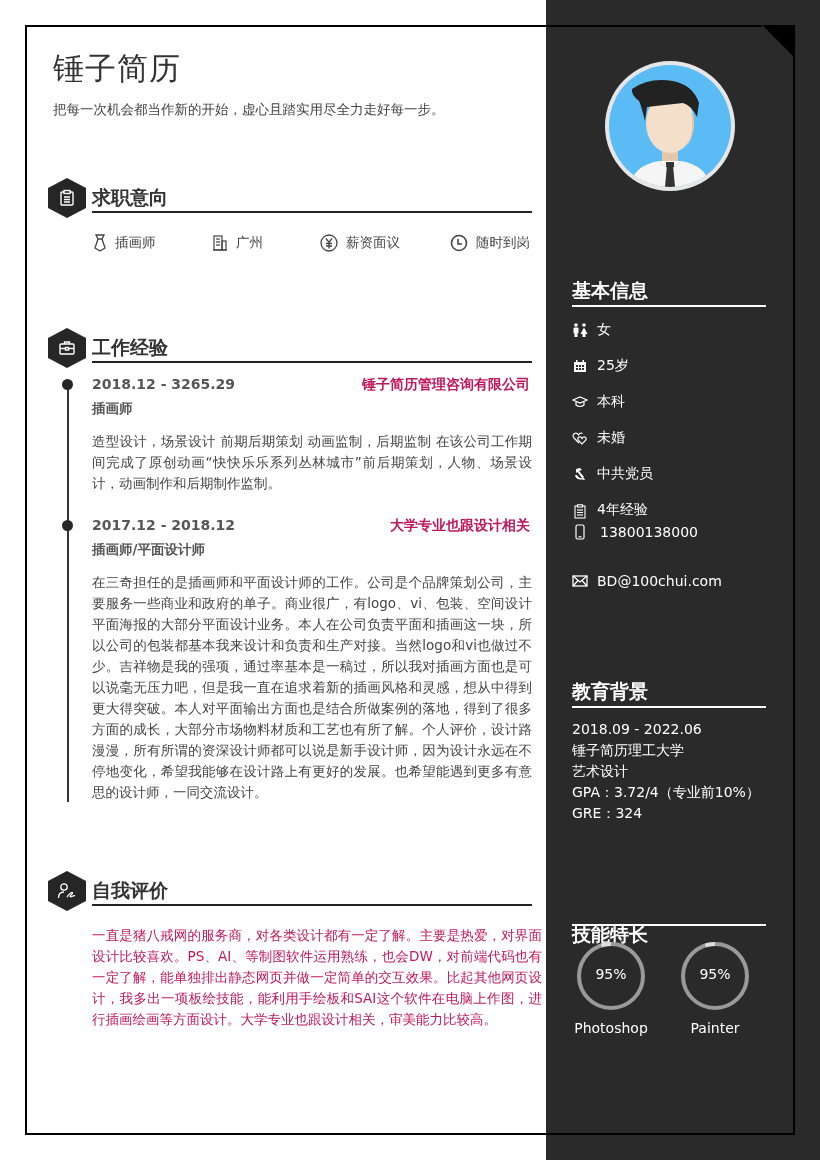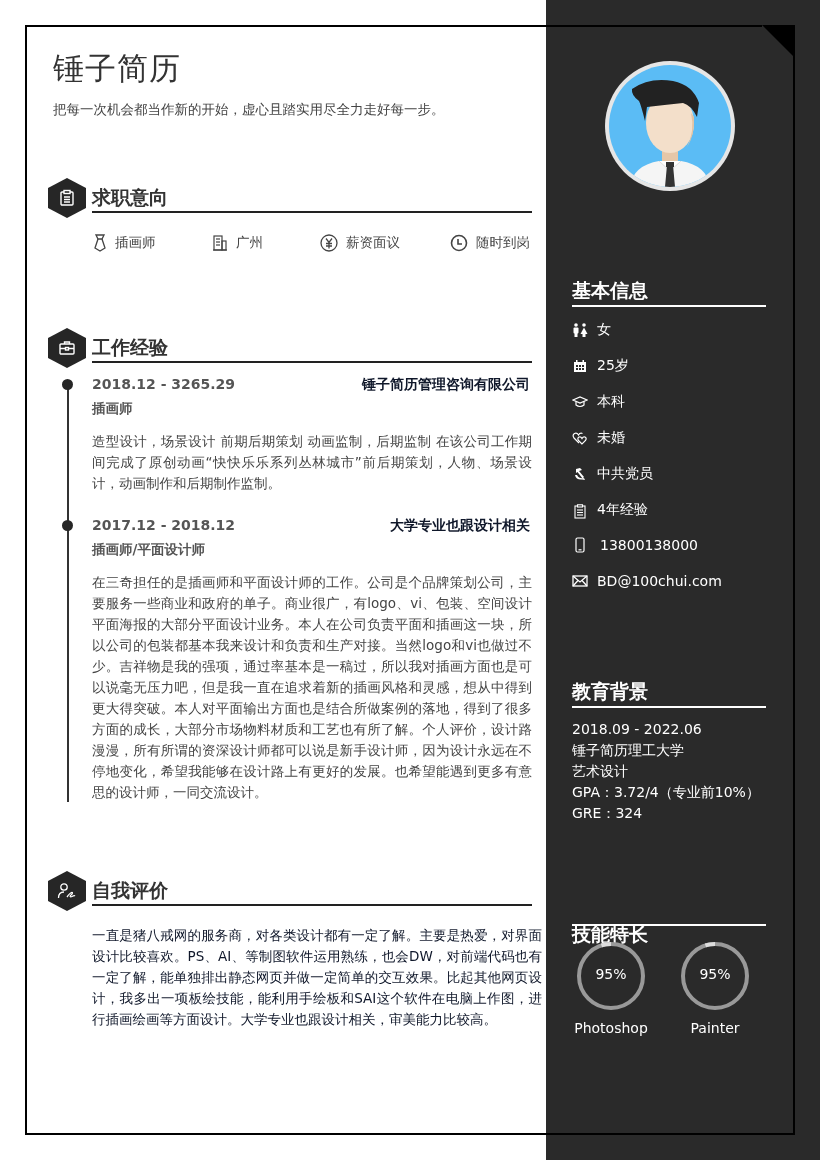--- a/index.html
+++ b/index.html
@@ -30,25 +30,25 @@
   .sec-line { position:absolute; left:44px; top:33px; width:440px; height:2px; background:#222; }
 
   
   .intent { position:absolute; top:234px; display:flex; align-items:center; gap:8px; font-size:13.5px; color:#444; }
   .intent svg { display:block; }
 
   
   .tl-line { position:absolute; left:67px; top:384px; width:1.5px; height:418px; background:#333; }
   .tl-dot { position:absolute; width:11px; height:11px; border-radius:50%; background:#262626; }
   .job-date { position:absolute; left:92px; font-size:14px; font-weight:bold; color:#555; }
-  .job-company { position:absolute; right:290px; font-size:14px; font-weight:bold; color:#0f172a; text-align:right; }
+  .job-company { position:absolute; right:290px; font-size:14px; font-weight:bold; color:#be185d; text-align:right; }
   .job-role { position:absolute; left:92px; font-size:13.5px; font-weight:bold; color:#555; }
   .job-desc { position:absolute; left:92px; width:440px; font-size:13.5px; line-height:21px; color:#444; text-align:justify; }
 
-  .self-desc { position:absolute; left:92px; top:925px; width:450px; font-size:13.5px; line-height:21px; color:#0f172a; text-align:justify; }
+  .self-desc { position:absolute; left:92px; top:925px; width:450px; font-size:13.5px; line-height:21px; color:#be185d; text-align:justify; }
 
   
   .avatar { position:absolute; left:605px; top:61px; width:130px; height:130px; border-radius:50%;
             background:#e6e6e6; padding:4px; }
   .avatar-inner { width:122px; height:122px; border-radius:50%; background:#5bbcf5; overflow:hidden; position:relative; }
 
   
   .side-title { position:absolute; left:572px; font-size:19px; font-weight:bold; color:#fff; }
   .side-line { position:absolute; left:572px; width:194px; height:2px; background:#fff; }
   .info-row { position:absolute; left:572px; display:flex; align-items:center; gap:9px; font-size:14px; color:#fff; }
@@ -250,21 +250,21 @@
     <svg width="12" height="15" viewBox="0 0 12 15" fill="none" stroke="#fff" stroke-width="1.1">
         <rect x="1" y="2" width="10" height="12"></rect>
         <rect x="3.5" y="0.8" width="5" height="2.2" fill="#2a2a2a"></rect>
         <line x1="3" y1="6" x2="9" y2="6"></line>
         <line x1="3" y1="8.5" x2="9" y2="8.5"></line>
         <line x1="3" y1="11" x2="9" y2="11"></line>
       </svg>
   </span>
   <span>4年经验</span>
 </div>
-<div class="info-row" style="top:537px;gap:12px;">
+<div class="info-row" style="top:524px;gap:12px;">
   <span class="ic">
     <svg width="10" height="16" viewBox="0 0 10 16" fill="none" stroke="#fff" stroke-width="1.2">
         <rect x="1" y="1" width="8" height="14" rx="1.5"></rect>
         <line x1="3.5" y1="12.8" x2="6.5" y2="12.8"></line>
       </svg>
   </span>
   <span>13800138000</span>
 </div>
 <div class="info-row" style="top:573px;">
   <span class="ic">

